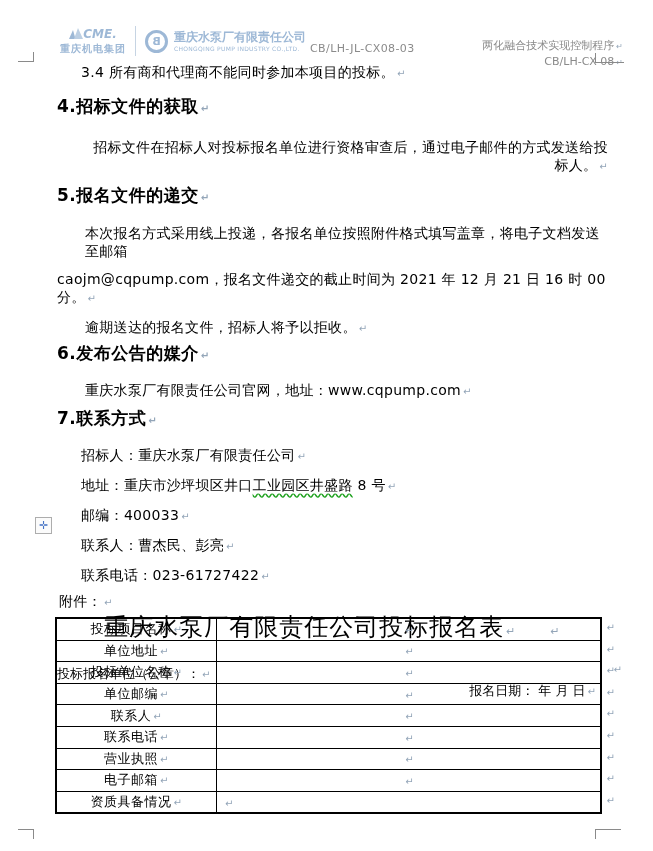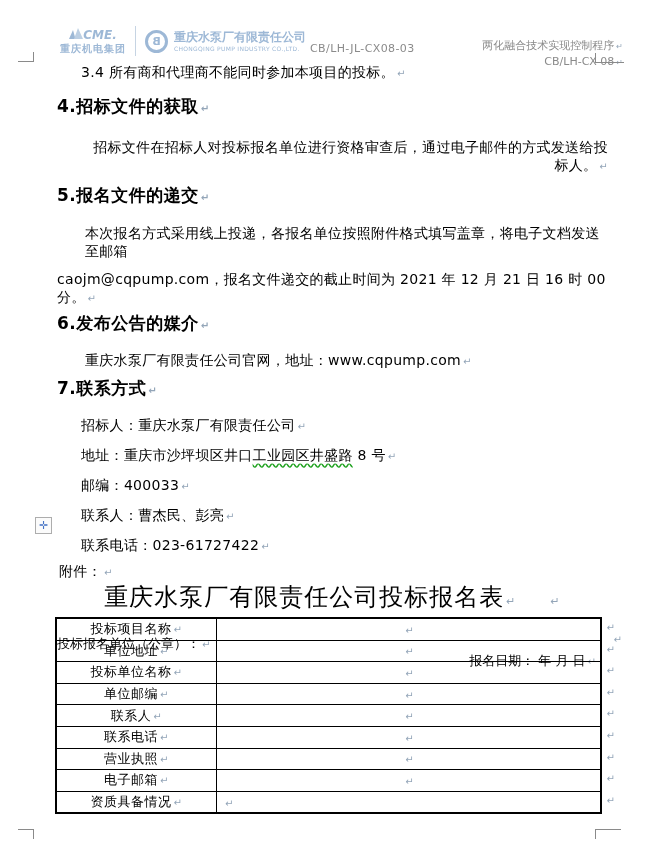--- a/index.html
+++ b/index.html
@@ -2,21 +2,21 @@
 <html><head>
 <meta charset="utf-8">
 <style>
   html,body{margin:0;padding:0;background:#e9e9e9;}
   .page{position:relative;width:653px;height:851px;background:#ffffff;overflow:hidden;
         font-family:"DejaVu Sans",sans-serif;color:#000;}
 
   
   .hdr-left{position:absolute;left:60px;top:26px;display:flex;align-items:center;gap:9px;}
   .cme{display:flex;flex-direction:column;align-items:center;color:#9db8d6;line-height:1.1;}
-  .cme-top{display:flex;align-items:center;gap:0;font-weight:bold;font-style:italic;font-size:12px;}
+  .cme-top{display:flex;align-items:flex-start;gap:0;font-weight:bold;font-style:italic;font-size:12px;}
   .cme-sub{font-size:10px;font-weight:bold;letter-spacing:1px;}
   .hdr-div{width:1px;height:30px;background:#c6d4e3;}
   .pump{display:flex;align-items:center;gap:6px;color:#9db8d6;}
   .pump-mark{width:23px;height:23px;border:3px solid #9db8d6;border-radius:50%;box-sizing:border-box;
              display:flex;align-items:center;justify-content:center;font-size:11px;font-weight:bold;
              transform:scaleX(-1);}
   .pump-text{display:flex;flex-direction:column;line-height:1.2;}
   .pump-name{font-size:12px;font-weight:bold;}
   .pump-en{font-size:6px;letter-spacing:0.3px;}
   .hdr-code-center{position:absolute;left:310px;top:42px;font-size:11px;color:#8a8a8a;letter-spacing:0.4px;}
@@ -116,20 +116,21 @@
   <div class="content">
 
     <div class="p p-clause"><span>3.4 所有商和代理商不能同时参加本项目的投标。</span><span class="pilcrow">↵</span></div>
 
     <div class="h h4"><span>4.招标文件的获取</span><span class="pilcrow">↵</span></div>
     <div class="p ind s4p"><span>招标文件在招标人对投标报名单位进行资格审查后，通过电子邮件的方式发送给投标人。</span><span class="pilcrow">↵</span></div>
 
     <div class="h h5"><span>5.报名文件的递交</span><span class="pilcrow">↵</span></div>
     <div class="p ind s5p1a"><span>本次报名方式采用线上投递，各报名单位按照附件格式填写盖章，将电子文档发送至邮箱</span></div>
     <div class="p s5p1b"><span>caojm@cqpump.com，报名文件递交的截止时间为 2021 年 12 月 21 日 16 时 00 分。</span><span class="pilcrow">↵</span></div>
+    <div class="p ind s5p2"><span>逾期送达的报名文件，招标人将予以拒收。</span><span class="pilcrow">↵</span></div>
 
     <div class="h h6"><span>6.发布公告的媒介</span><span class="pilcrow">↵</span></div>
     <div class="p ind s6p"><span>重庆水泵厂有限责任公司官网，地址：www.cqpump.com</span><span class="pilcrow">↵</span></div>
 
     <div class="h h7"><span>7.联系方式</span><span class="pilcrow">↵</span></div>
     <div class="p c-line c-first"><span>招标人：重庆水泵厂有限责任公司</span><span class="pilcrow">↵</span></div>
     <div class="p c-line"><span>地址：重庆市沙坪坝区井口</span><span class="sq">工业园区井盛路</span><span> 8 号</span><span class="pilcrow">↵</span></div>
     <div class="p c-line"><span>邮编：400033</span><span class="pilcrow">↵</span></div>
     <div class="p c-line"><span>联系人：曹杰民、彭亮</span><span class="pilcrow">↵</span></div>
     <div class="p c-line"><span>联系电话：023-61727422</span><span class="pilcrow">↵</span></div>

